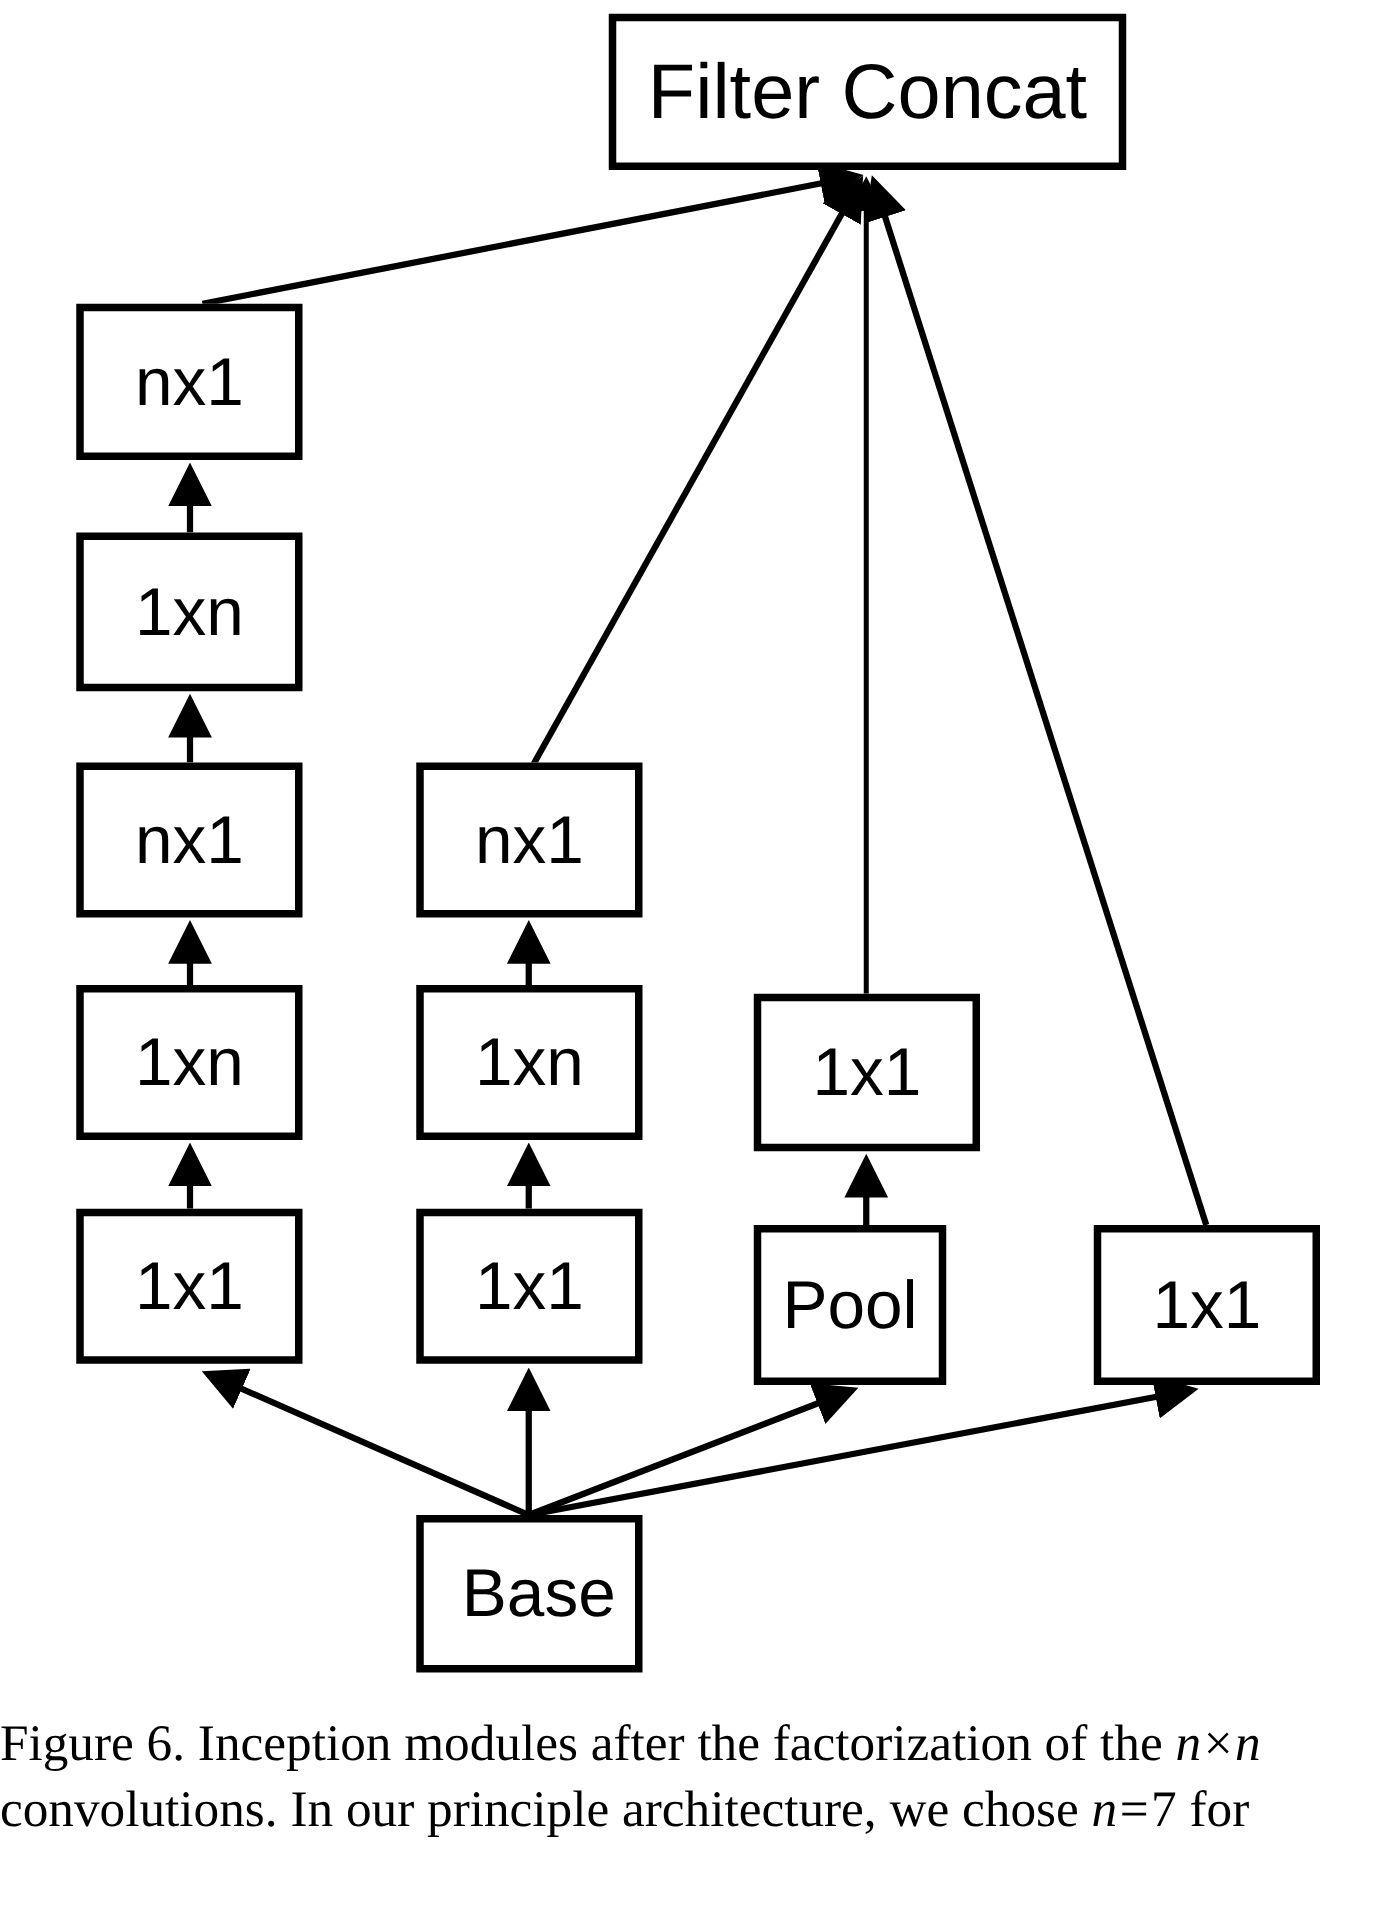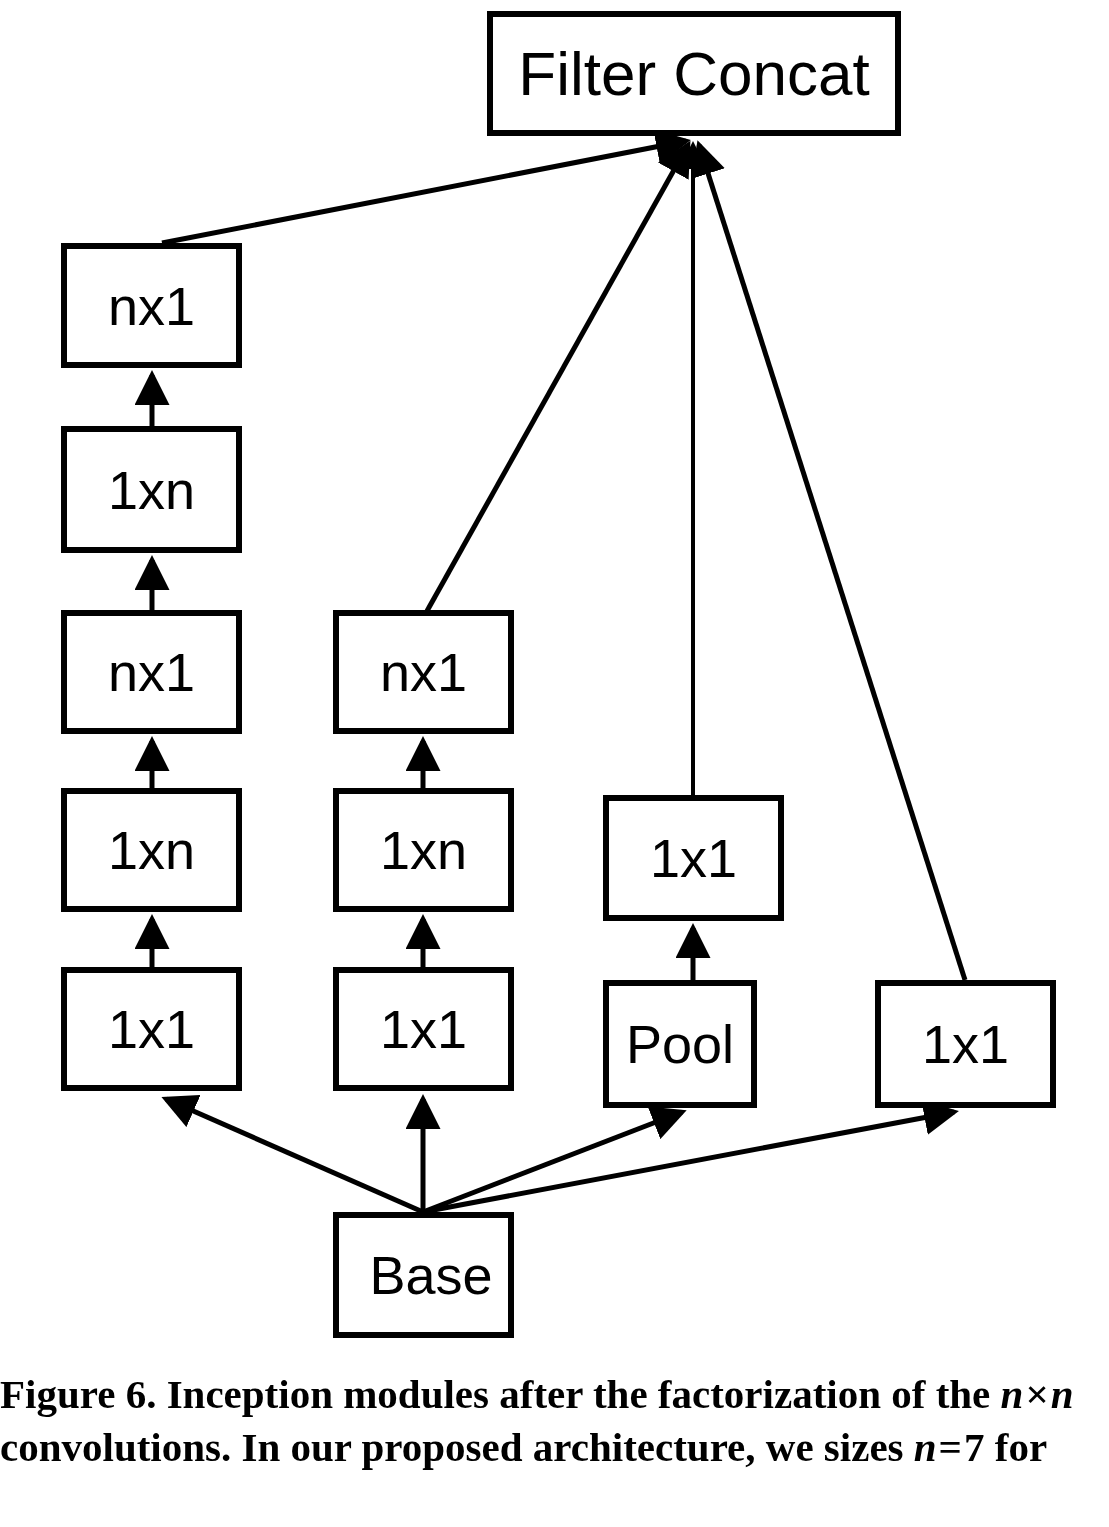--- a/index.html
+++ b/index.html
@@ -55,21 +55,20 @@
   #caption {
     position: absolute;
     left: 0;
     top: 1368px;
     width: 1109px;
     font-family: "Liberation Serif", serif;
     font-size: 41px;
     line-height: 1.30;
     color: #000000;
     text-align: left;
-    font-weight: bold;
   }
   #caption .cap-line {
     white-space: nowrap;
   }
   .mathvar {
     font-family: "Liberation Serif", serif;
     font-style: italic;
   }
   .mathnum {
     font-family: "Liberation Serif", serif;
@@ -175,16 +174,16 @@
     </div>
 
     <div class="node-box" style="left:333px; top:1212px; width:181px; height:126px;padding-left:15px;">
       <span class="node-label">Base</span>
     </div>
 
   </div>
 
   <div id="caption">
     <div class="cap-line"><span>Figure 6. Inception modules after the factorization of the </span><span class="mathvar">n</span><span class="times">×</span><span class="mathvar">n</span></div>
-    <div class="cap-line"><span>convolutions.  In our proposed architecture, we sizes </span><span class="mathvar">n</span><span class="times">=</span><span class="mathnum">7</span>&nbsp;<span>for</span></div>
+    <div class="cap-line"><span>convolutions.  In our principle architecture, we chose </span><span class="mathvar">n</span><span class="times">=</span><span class="mathnum">7</span>&nbsp;<span>for</span></div>
   </div>
 
 </div>
 
 </body></html>

